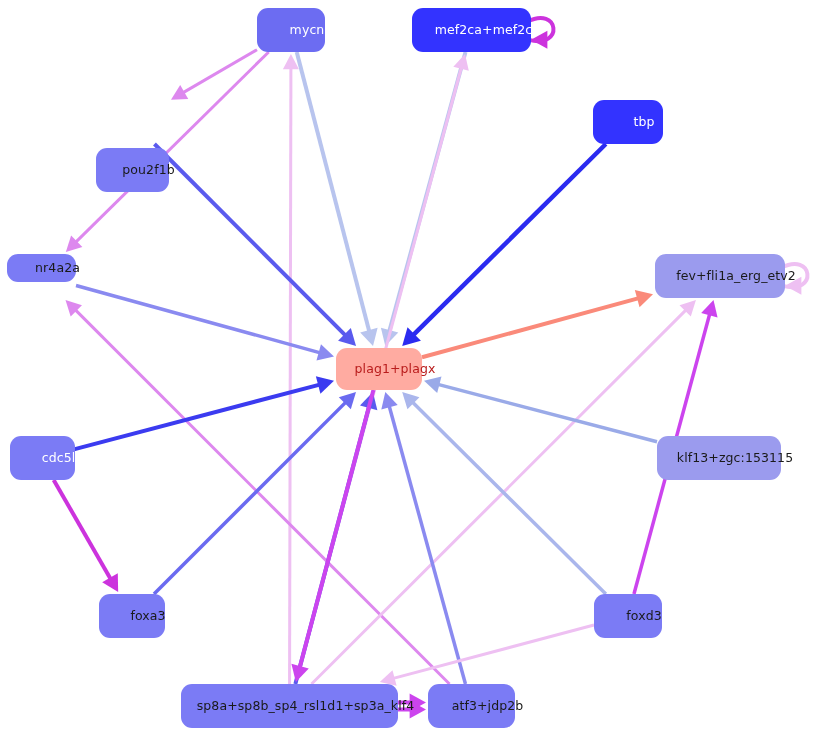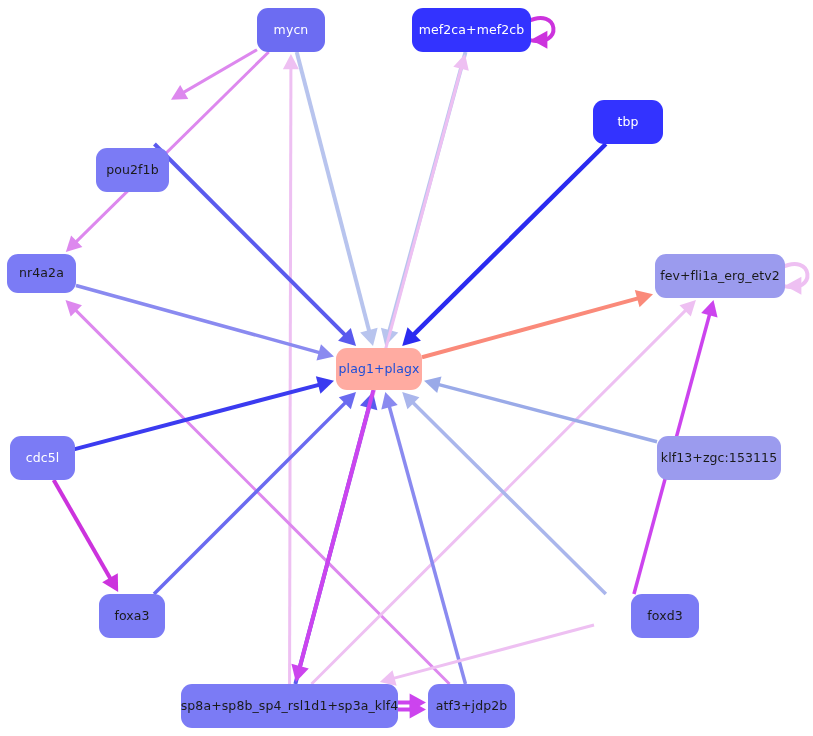--- a/index.html
+++ b/index.html
@@ -30,20 +30,21 @@
     border-radius: 11px;
     font-size: 12.5px;
     line-height: 1;
     white-space: nowrap;
     letter-spacing: 0.1px;
     cursor: pointer;
     user-select: none;
   }
   .node-label {
     pointer-events: none;
+    padding-left: 32px;
   }
 </style>
 </head>
 <body>
 
 <div id="canvas">
   <svg id="edge-layer" viewBox="0 0 813 736" xmlns="http://www.w3.org/2000/svg">
       <defs></defs>
       <g>
         <line x1="257" y1="49.73501577287066" x2="179.7178429391638" y2="94.59279778925507" stroke="#dd88ee" stroke-width="3" stroke-linecap="butt"></line>
@@ -156,39 +157,39 @@
       </div>
       <div class="node" style="left: 412px; top: 8px; width: 119px; height: 44px; background: rgb(51, 51, 255); color: rgb(255, 255, 255); justify-content: center;">
         <span class="node-label">mef2ca+mef2cb</span>
       </div>
       <div class="node" style="left: 593px; top: 100px; width: 70px; height: 44px; background: rgb(51, 51, 255); color: rgb(255, 255, 255); align-items: center;">
         <span class="node-label">tbp</span>
       </div>
       <div class="node" style="left: 96px; top: 100px; width: 73px; height: 44px; background: rgb(123, 123, 245); color: rgb(26, 26, 26); margin-top: 48px;">
         <span class="node-label">pou2f1b</span>
       </div>
-      <div class="node" style="left: 7px; top: 254px; width: 69px; height: 39px; background: rgb(123, 123, 245); color: rgb(26, 26, 26);">
+      <div class="node" style="left: 7px; top: 254px; width: 69px; height: 28px; background: rgb(123, 123, 245); color: rgb(26, 26, 26);">
         <span class="node-label">nr4a2a</span>
       </div>
       <div class="node" style="left: 655px; top: 254px; width: 130px; height: 44px; background: rgb(155, 155, 238); color: rgb(26, 26, 26);">
         <span class="node-label">fev+fli1a_erg_etv2</span>
       </div>
-      <div class="node" style="left: 336px; top: 348px; width: 86px; height: 42px; background: rgb(255, 171, 161); color: #1d4ed8;">
+      <div class="node" style="left: 336px; top: 348px; width: 86px; height: 42px; background: rgb(255, 171, 161); color: #b91c1c;">
         <span class="node-label">plag1+plagx</span>
       </div>
       <div class="node" style="left: 10px; top: 436px; width: 65px; height: 44px; background: rgb(123, 123, 245); color: rgb(255, 255, 255);">
         <span class="node-label">cdc5l</span>
       </div>
       <div class="node" style="left: 657px; top: 436px; width: 124px; height: 44px; background: rgb(155, 155, 238); color: rgb(26, 26, 26);">
         <span class="node-label">klf13+zgc:153115</span>
       </div>
       <div class="node" style="left: 99px; top: 594px; width: 66px; height: 44px; background: rgb(123, 123, 245); color: rgb(26, 26, 26); justify-content: center;">
         <span class="node-label">foxa3</span>
       </div>
-      <div class="node" style="left: 594px; top: 594px; width: 68px; height: 44px; background: rgb(123, 123, 245); color: rgb(26, 26, 26); margin-left: 37px;">
+      <div class="node" style="left: 594px; top: 594px; width: 68px; height: 44px; background: rgb(123, 123, 245); color: rgb(26, 26, 26);">
         <span class="node-label">foxd3</span>
       </div>
       <div class="node" style="left: 181px; top: 684px; width: 217px; height: 44px; background: rgb(123, 123, 245); color: rgb(26, 26, 26);">
         <span class="node-label">sp8a+sp8b_sp4_rsl1d1+sp3a_klf4</span>
       </div>
       <div class="node" style="left: 428px; top: 684px; width: 87px; height: 44px; background: rgb(123, 123, 245); color: rgb(26, 26, 26);">
         <span class="node-label">atf3+jdp2b</span>
       </div>
     </div>
 </div>

